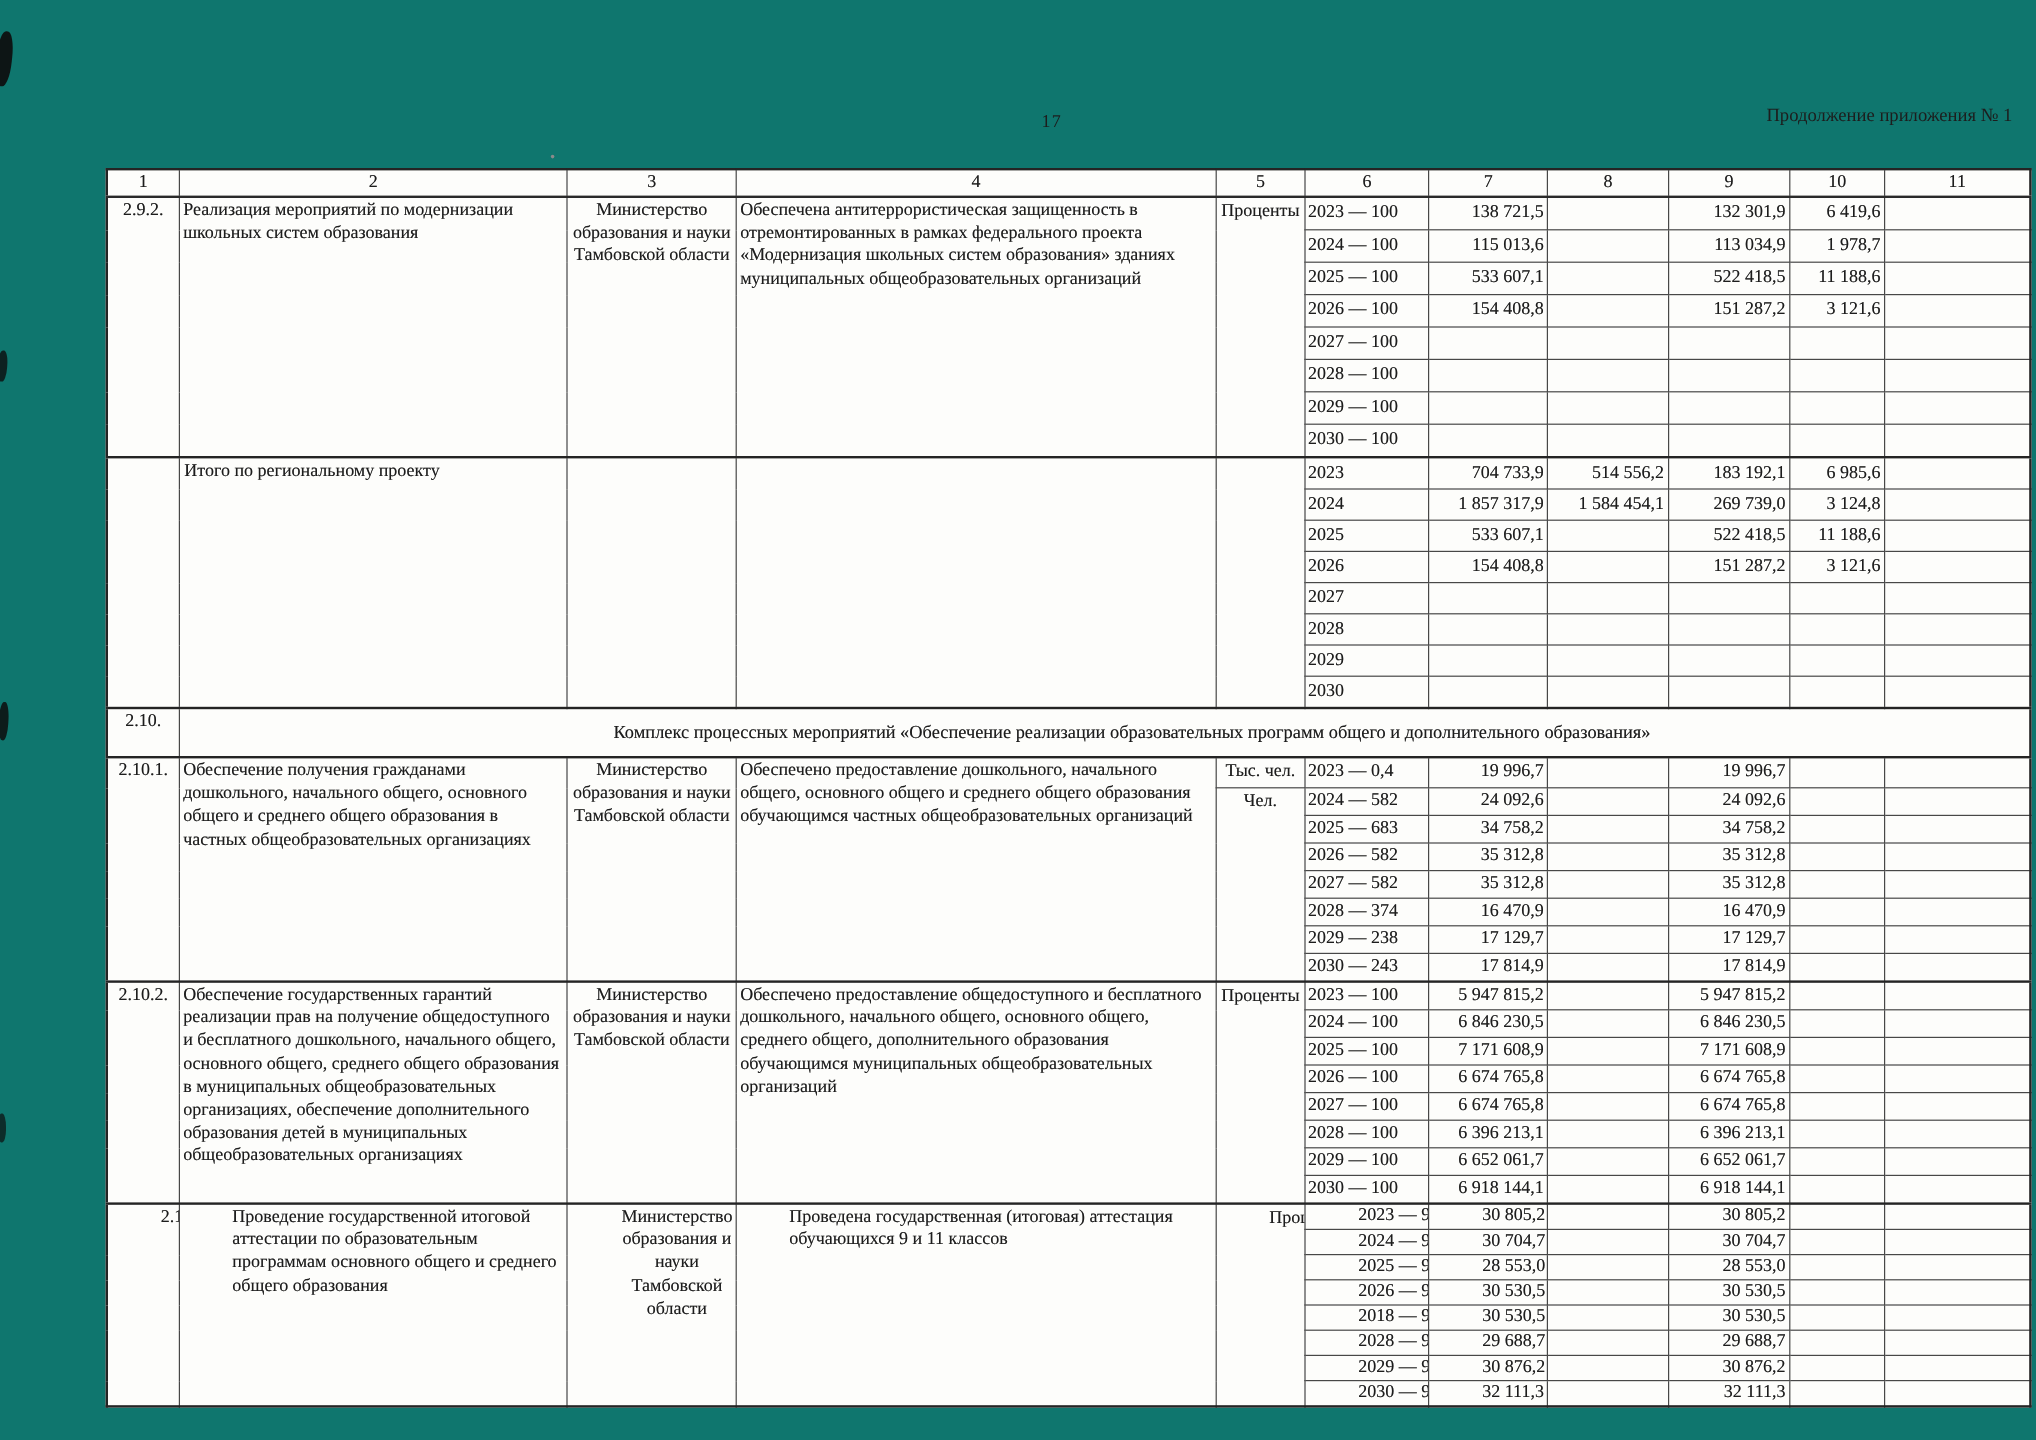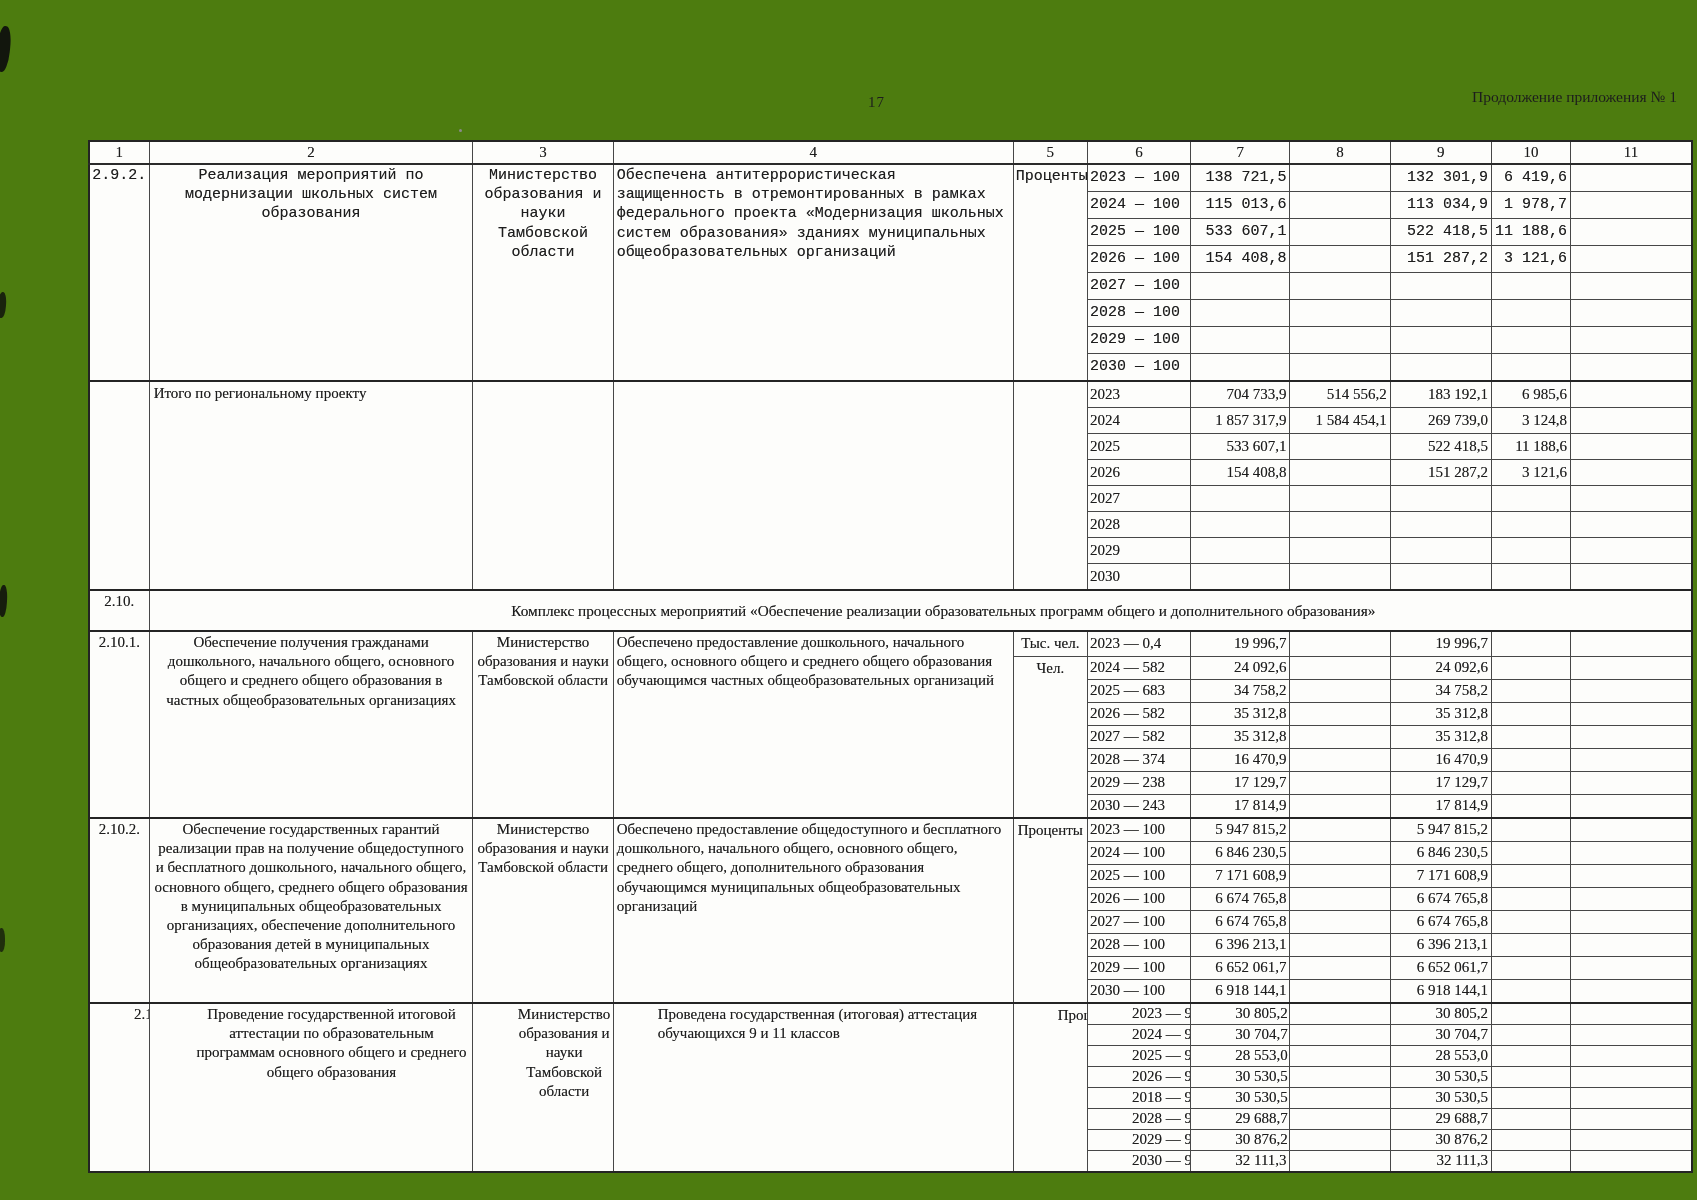--- a/index.html
+++ b/index.html
@@ -4,21 +4,21 @@
 <style>
   html,body{margin:0;padding:0;}
   body{
     width:1697px;height:1200px;
     background:#f6f6f4;
     font-family:"Liberation Serif","DejaVu Serif",serif;
     color:#1d1d1d;
   }
   .page{
     position:relative;width:1697px;height:1200px;
-    background:#4d7c0f;overflow:hidden;
+    background:#0f766e;overflow:hidden;
   }
   
   .artifact{position:absolute;background:#0d0d0d;border-radius:45%;}
   .a1{left:-3px;top:26px;width:13px;height:46px;transform:rotate(6deg);opacity:.92;}
   .a2{left:-2px;top:292px;width:8px;height:26px;transform:rotate(4deg);opacity:.8;}
   .a3{left:-1px;top:585px;width:8px;height:32px;transform:rotate(3deg);opacity:.85;}
   .a4{left:-2px;top:928px;width:7px;height:24px;opacity:.7;}
   .speck{position:absolute;background:#8a8a8a;border-radius:50%;}
 
   .page-number{
@@ -40,28 +40,28 @@
   table.doc{border:2px solid #242424;}
   tbody.sec{border-top:2px solid #242424;}
   tbody.hband{border-bottom:2px solid #2a2a2a;}
   td{
     padding:0 2px;vertical-align:top;
     font-size:15px;line-height:1.28;
     overflow:hidden;
     text-shadow:0 0 .4px rgba(20,20,20,.5);
   }
   .ch{text-align:center;vertical-align:middle;font-size:15px;height:21px;}
-  tr.r26 td{height:26px;font-family:Liberation Mono, monospace;}
+  tr.r26 td{height:26px;}
   tr.r25 td{height:25px;}
   tr.r22 td{height:22px;}
   tr.r20 td{height:20px;padding-left:44px;}
   tr.rband td{height:38px;}
 
   .c1{text-align:center;padding-top:1px;}
-  .c2{text-align:center;padding:1px 3px;}
+  .c2{text-align:left;padding:1px 3px;}
   .c3{text-align:center;padding:1px 2px;margin-left:24px;}
   .c4{text-align:left;padding:1px 3px;margin-top:28px;}
   .c5{text-align:center;vertical-align:top;padding-top:2px;white-space:nowrap;}
   .c5.mid{vertical-align:top;}
   .c6{text-align:left;vertical-align:middle;white-space:nowrap;}
   .c7,.c8,.c9,.c10{text-align:right;vertical-align:middle;padding-right:3px;white-space:nowrap;}
   .c11{vertical-align:middle;}
   .itogo-label{text-align:left;padding:2px 4px;margin-top:44px;}
   .bandtext{text-align:center;vertical-align:middle;font-size:15.3px;padding-left:48px;}
 </style>

